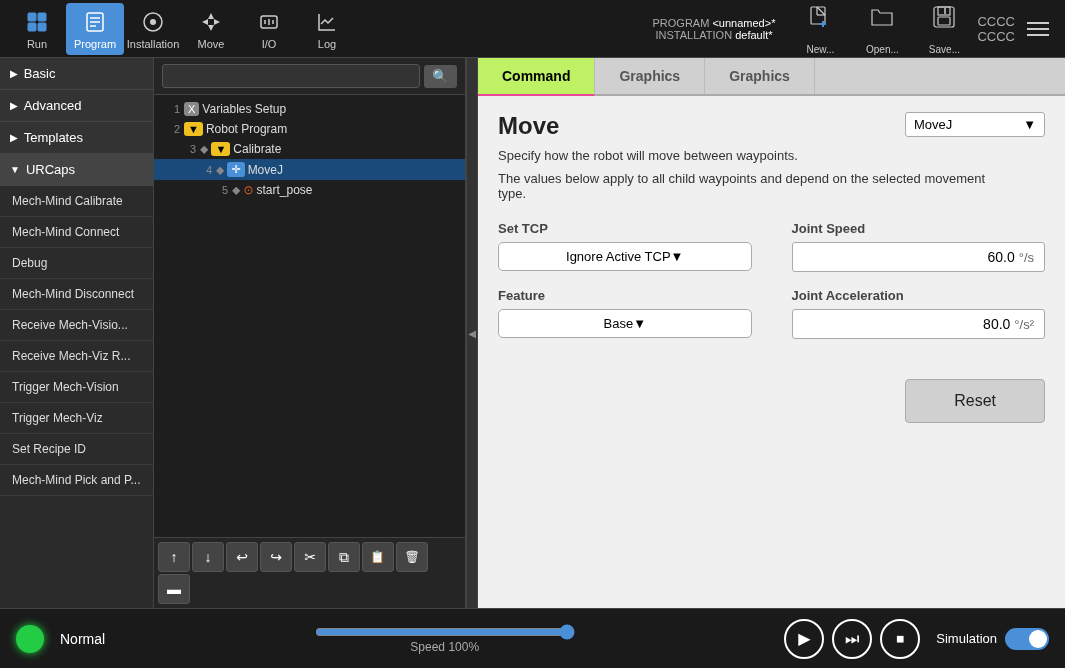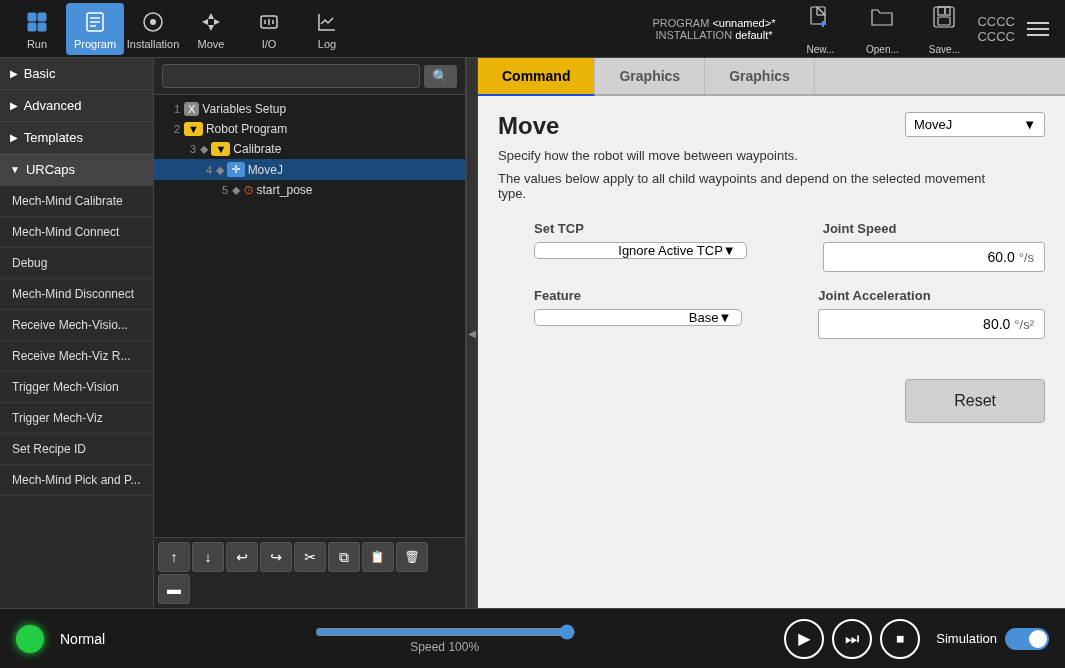--- a/index.html
+++ b/index.html
@@ -233,23 +233,23 @@
     }
     .tab {
       padding: 10px 24px;
       cursor: pointer;
       font-size: 14px;
       font-weight: bold;
       color: #555;
       border-right: 1px solid #bbb;
     }
     .tab.active {
-      background: #eab308;
+      background: #bef264;
       color: #000;
-      border-bottom: 2px solid #1d4ed8;
+      border-bottom: 2px solid #ec4899;
       margin-bottom: -2px;
     }
     .panel-content {
       flex: 1;
       padding: 16px 20px;
       overflow-y: auto;
     }
     .move-header {
       display: flex;
       align-items: flex-start;
@@ -282,37 +282,36 @@
       color: #333;
       margin-bottom: 20px;
     }
     .form-row {
       display: flex;
       gap: 40px;
       margin-bottom: 16px;
     }
     .form-group {
       flex: 1;
-      margin-left: 36px;
     }
     .form-label {
       font-size: 13px;
       color: #444;
       margin-bottom: 6px;
       font-weight: bold;
     }
     .form-dropdown {
       display: flex;
       align-items: center;
       background: #fff;
       border: 1px solid #aaa;
       border-radius: 5px;
-      padding: 0 10px;
-      cursor: pointer;
-      justify-content: flex-end;
+      padding: 6px 10px;
+      cursor: pointer;
+      justify-content: center;
       width: 100%;
     }
     .form-input-right {
       display: flex;
       align-items: center;
       background: #fff;
       border: 1px solid #aaa;
       border-radius: 3px;
       padding: 6px 10px;
       width: 100%;

